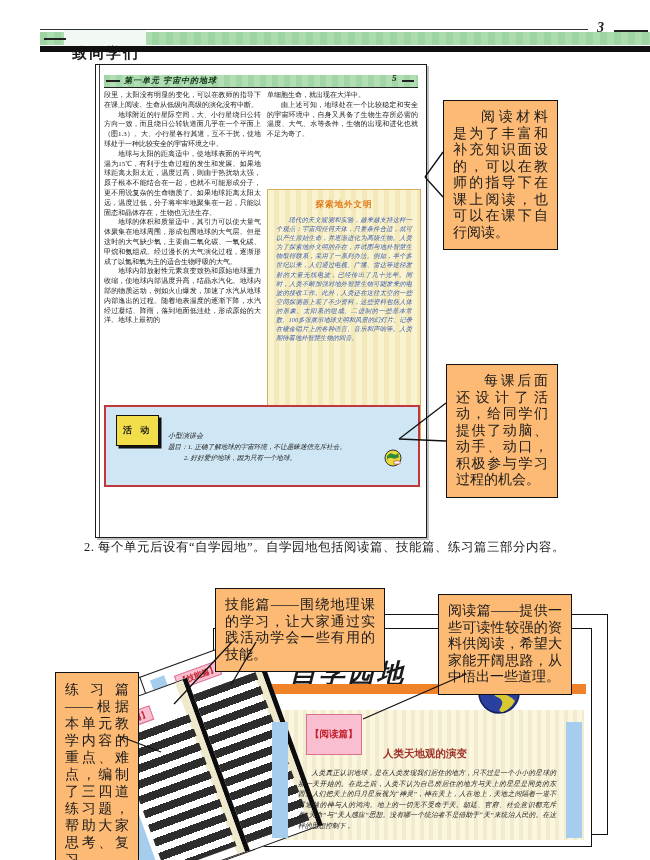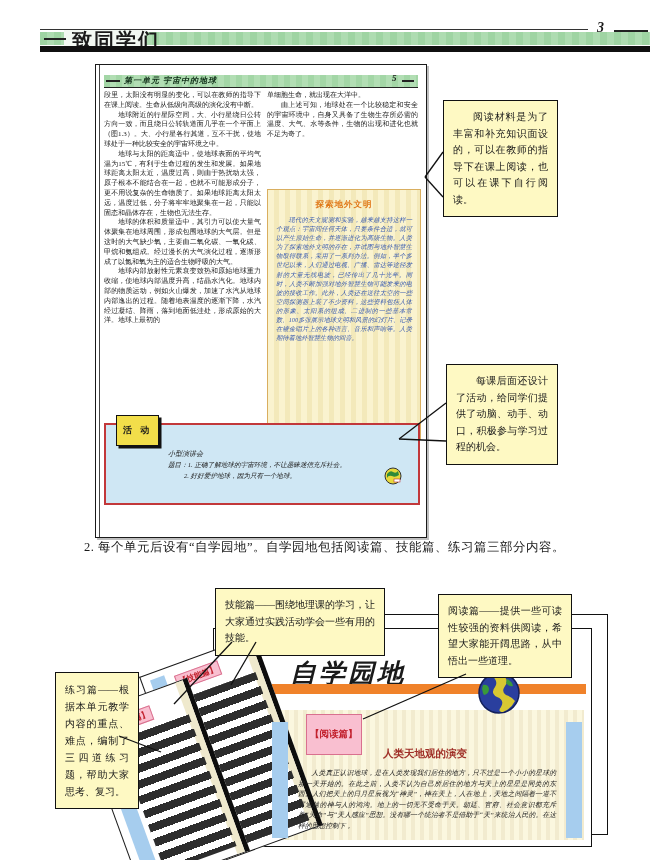--- a/index.html
+++ b/index.html
@@ -4,21 +4,21 @@
 <style>
   html,body{margin:0;padding:0;}
   body{width:650px;height:860px;background:#ffffff;position:relative;overflow:hidden;
        font-family:"Liberation Serif", serif;color:#1a1a1a;}
   .abs{position:absolute;}
   
   .hdr-thinline{left:40px;top:29px;width:548px;height:1px;background:#333;}
   .hdr-band{left:40px;top:32px;width:610px;height:13px;
             background:repeating-linear-gradient(90deg,#9fd4a3 0 7px,#aedcb1 7px 14px);}
   .hdr-title-bg{left:64px;top:30px;width:82px;height:16px;background:#f2f8f2;}
-  .hdr-title{left:72px;top:27px;font-size:20px;font-weight:bold;letter-spacing:2px;}
+  .hdr-title{left:72px;top:44px;font-size:15px;font-weight:bold;letter-spacing:2px;}
   .hdr-dash{left:44px;top:38px;width:22px;height:2px;background:#222;}
   .hdr-black{left:40px;top:46px;width:610px;height:6px;background:#101010;}
   .hdr-page{left:597px;top:20px;font-size:14px;font-weight:bold;font-style:italic;}
   .hdr-page-dash{left:614px;top:30px;width:34px;height:2px;background:#222;}
   
   .book-page{left:95px;top:64px;width:330px;height:472px;background:#fff;
              border:1.6px solid #1a1a1a;box-shadow:2px 2px 0 rgba(0,0,0,.25);}
   .book-left-rule{left:3px;top:0;bottom:0;width:1px;background:#444;}
   .unit-band{left:8px;top:10px;width:314px;height:12px;
              background:repeating-linear-gradient(90deg,#a3d6a6 0 6px,#b2deb4 6px 12px);
@@ -33,29 +33,29 @@
   .col-l{left:8px;top:26px;width:157px;}
   .col-r{left:171px;top:26px;width:151px;}
   
   .read-box{left:171px;top:88px;width:152px;height:249px;
             background:repeating-linear-gradient(90deg,#faf3cf 0 6px,#f3e9ba 6px 11px);
             border:1.2px solid #d9ae5f;margin-top:36px;}
   .read-title{margin:9px 4px 4px;text-align:center;font-size:8.5px;font-weight:bold;color:#e07818;letter-spacing:1px;}
   .read-body{margin:2px 8px;font-size:6.3px;line-height:9.1px;color:#3a5cb0;
              font-style:italic;text-align:justify;text-indent:2em;}
   
-  .act-box{left:8px;top:358px;width:312px;height:78px;background:#cfe7f4;border:2.6px solid #c2383a;}
+  .act-box{left:8px;top:340px;width:312px;height:78px;background:#cfe7f4;border:2.6px solid #c2383a;}
   .act-tag{left:20px;top:350px;padding:8px 6px;background:#f2de4a;border:1.6px solid #111;
            font-size:9px;font-weight:bold;letter-spacing:3px;box-shadow:2.5px 2.5px 0 #111;z-index:2;}
   .act-sub{left:62px;top:24px;font-size:7px;font-style:italic;color:#222;}
   .act-line1{left:62px;top:36px;font-size:6.6px;font-style:italic;color:#222;}
   .act-line2{left:78px;top:47px;font-size:6.6px;font-style:italic;color:#222;}
   .act-earth{left:278px;top:42px;}
   
-  .callout{background:#fef9c3;border:1.6px solid #111;z-index:4;font-size:10px;line-height:16.5px;
+  .callout{background:#fdba74;border:1.6px solid #111;z-index:4;font-size:14px;line-height:16.5px;
            text-align:justify;padding:8px 9px;}
   .callout.indent{text-indent:2em;}
   .co-read{left:443px;top:100px;width:95px;}
   .co-act{left:446px;top:364px;width:92px;}
   
   .section-note{left:84px;top:539px;width:540px;font-size:12.5px;letter-spacing:.5px;}
   
   .back-page{left:228px;top:614px;width:378px;height:219px;background:#fff;border:1.6px solid #111;z-index:1;}
   .front-page{left:213px;top:628px;width:377px;height:217px;background:#fff;border:1.6px solid #111;z-index:2;}
   .garden-title{left:290px;top:656px;font-size:26px;font-weight:bold;font-style:italic;letter-spacing:3px;z-index:3;}

